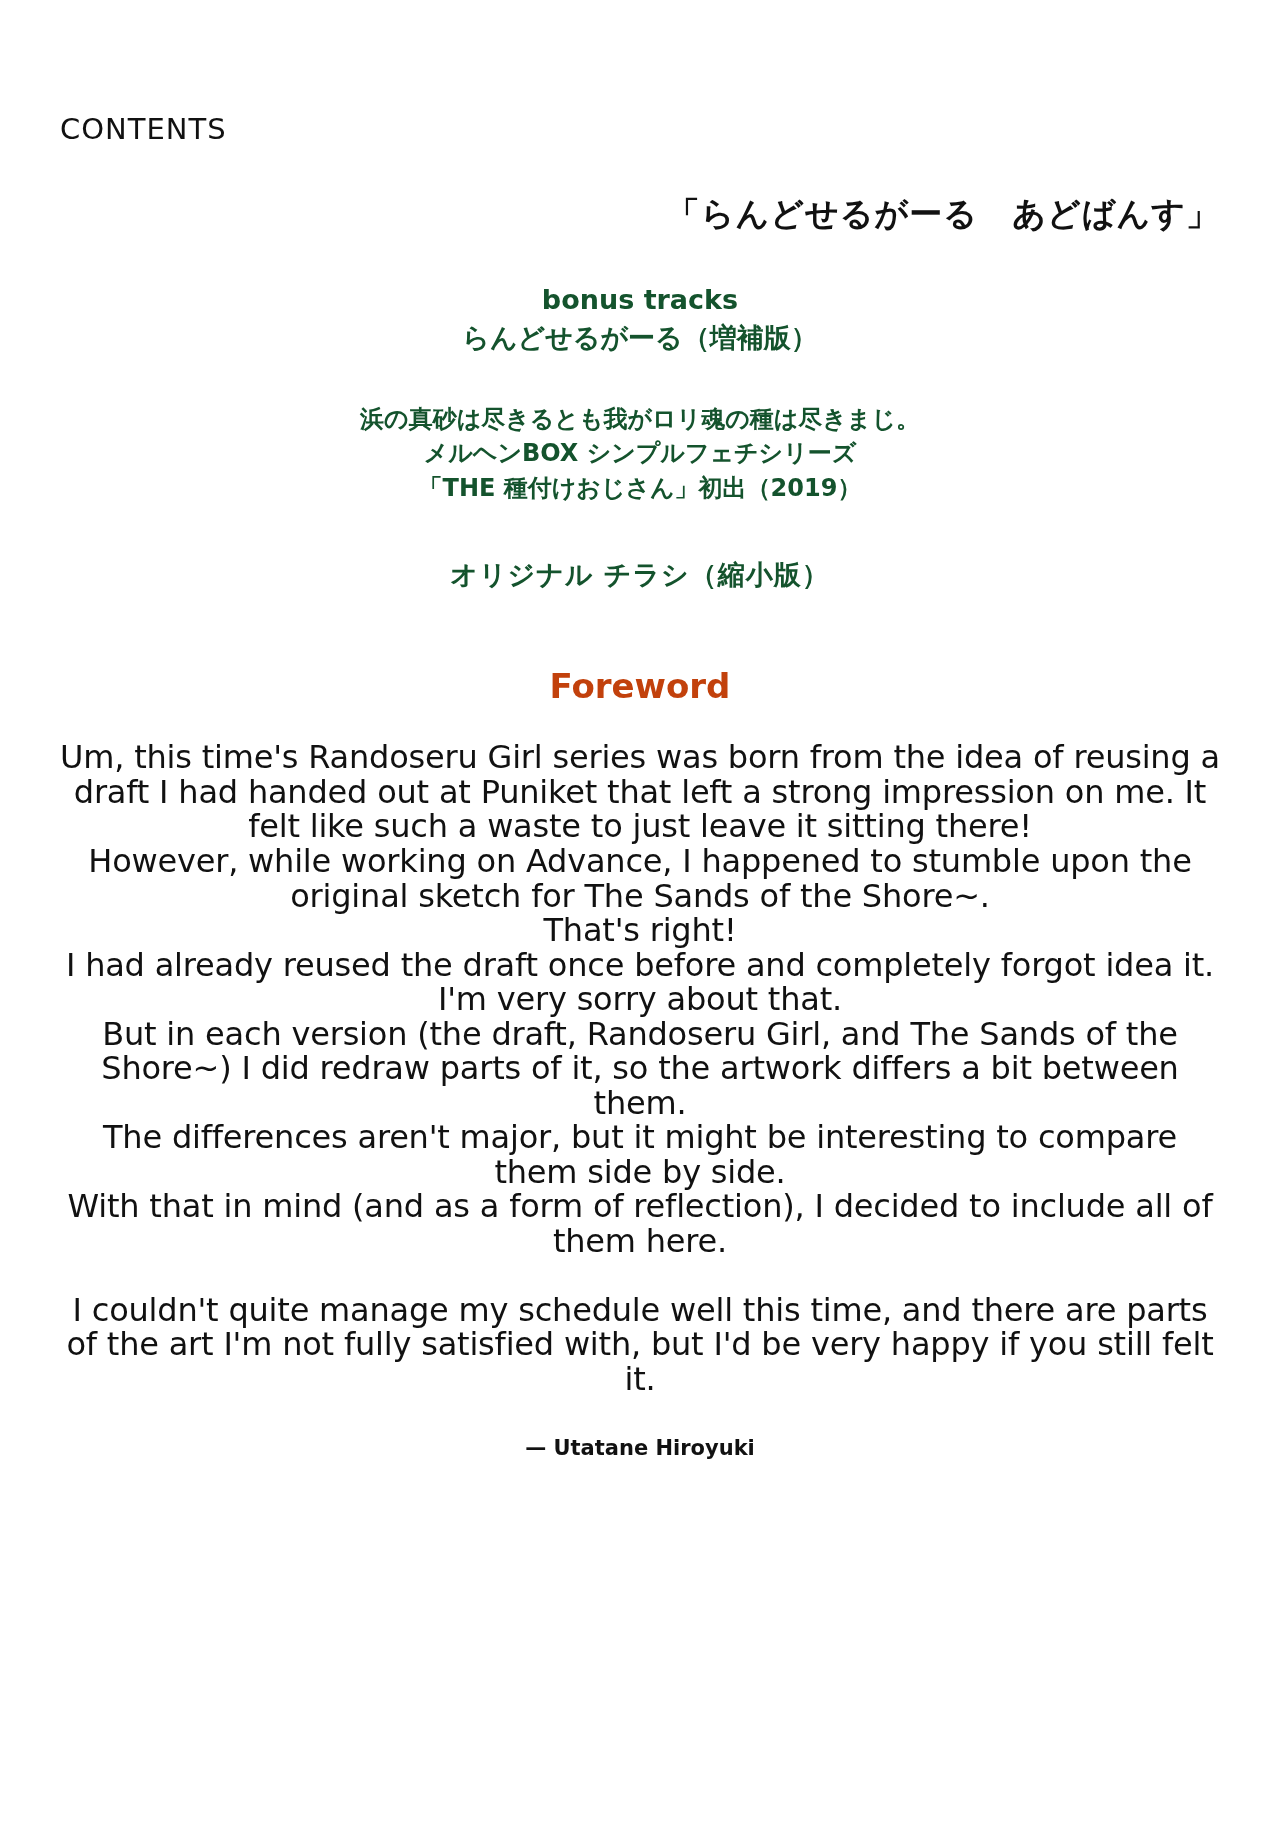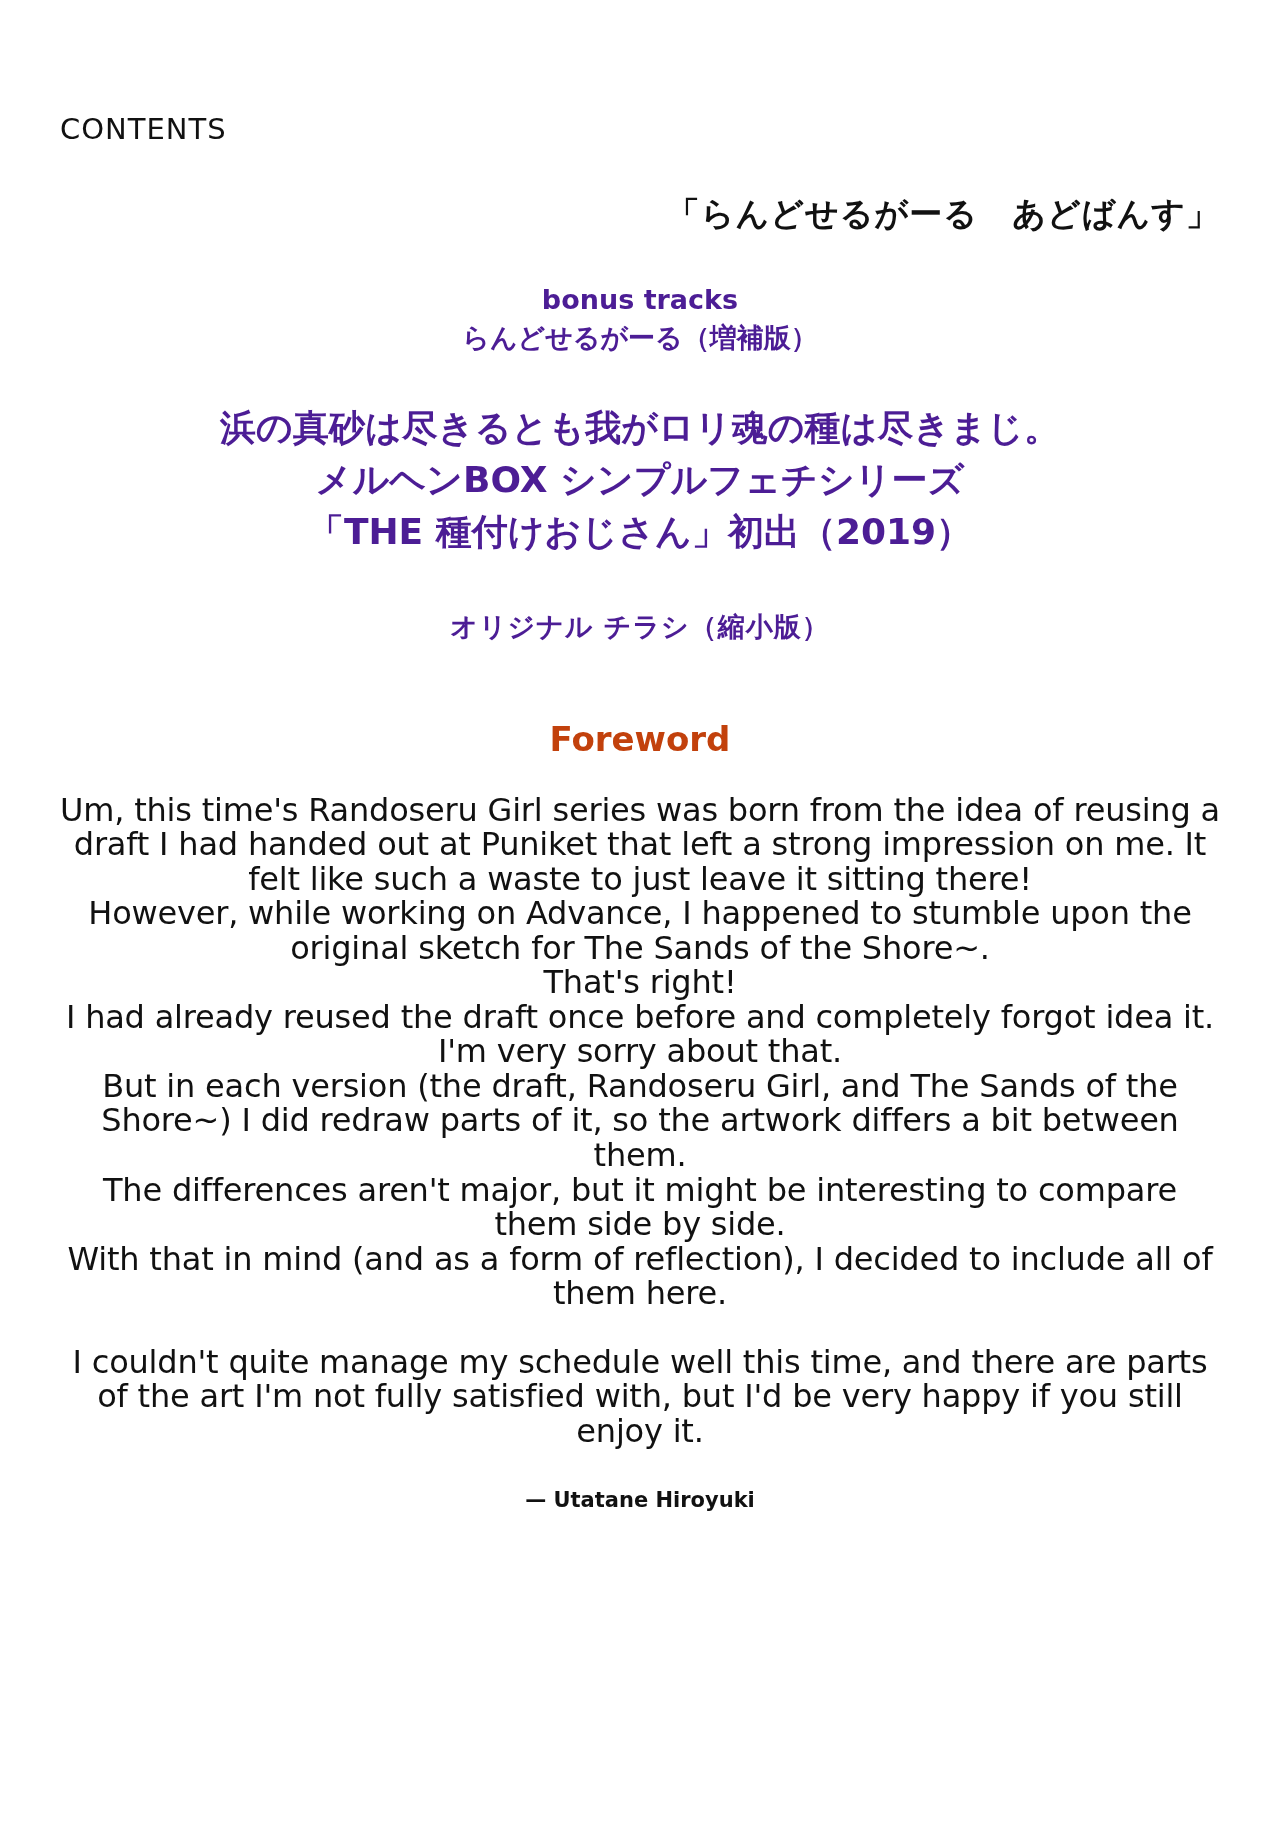--- a/index.html
+++ b/index.html
@@ -37,24 +37,24 @@
     color: #111;
   }
   .block {
     text-align: center;
     margin-top: 44px;
   }
   .block .line {
     font-size: 27px;
     font-weight: 700;
     line-height: 1.42;
-    color: #4c1d95;
+    color: #14532d;
   }
   .block.jp-mid .line {
-    font-size: 36px;
+    font-size: 24px;
     line-height: 1.45;
   }
   .block.flyer {
     margin-top: 50px;
   }
   .block.flyer .line {
     font-size: 27px;
     letter-spacing: 1px;
   }
   .foreword-title {
@@ -115,18 +115,18 @@
 
   <div class="foreword-body">
     <p>Um, this time's Randoseru Girl series was born from the idea of reusing a draft I had handed out at Puniket that left a strong impression on me. It felt like such a waste to just leave it sitting there!</p>
     <p>However, while working on Advance, I happened to stumble upon the original sketch for The Sands of the Shore~.</p>
     <p>That's right!</p>
     <p>I had already reused the draft once before and completely forgot idea it.</p>
     <p>I'm very sorry about that.</p>
     <p>But in each version (the draft, Randoseru Girl, and The Sands of the Shore~) I did redraw parts of it, so the artwork differs a bit between them.</p>
     <p>The differences aren't major, but it might be interesting to compare them side by side.</p>
     <p>With that in mind (and as a form of reflection), I decided to include all of them here.</p>
-    <p class="gap">I couldn't quite manage my schedule well this time, and there are parts of the art I'm not fully satisfied with, but I'd be very happy if you still enjoy it.</p>
+    <p class="gap">I couldn't quite manage my schedule well this time, and there are parts of the art I'm not fully satisfied with, but I'd be very happy if you still felt it.</p>
   </div>
 
   <div class="signature">— Utatane Hiroyuki</div>
 
 </div>
 
 </body></html>

